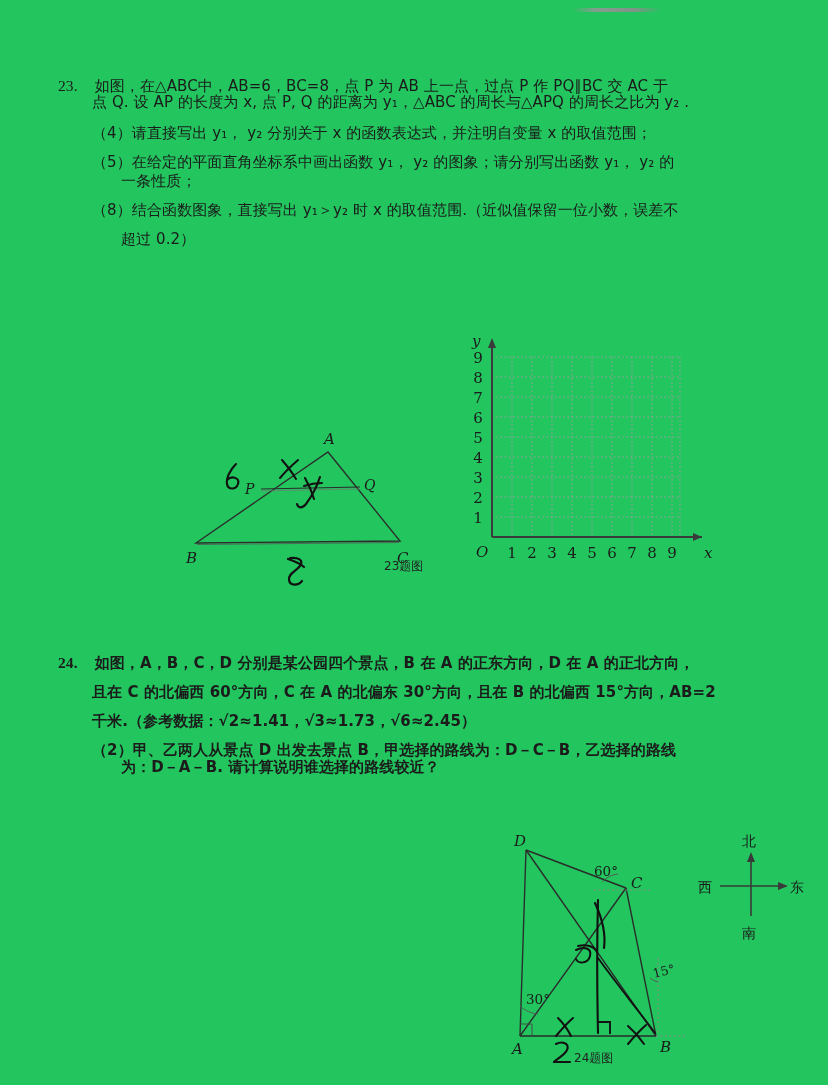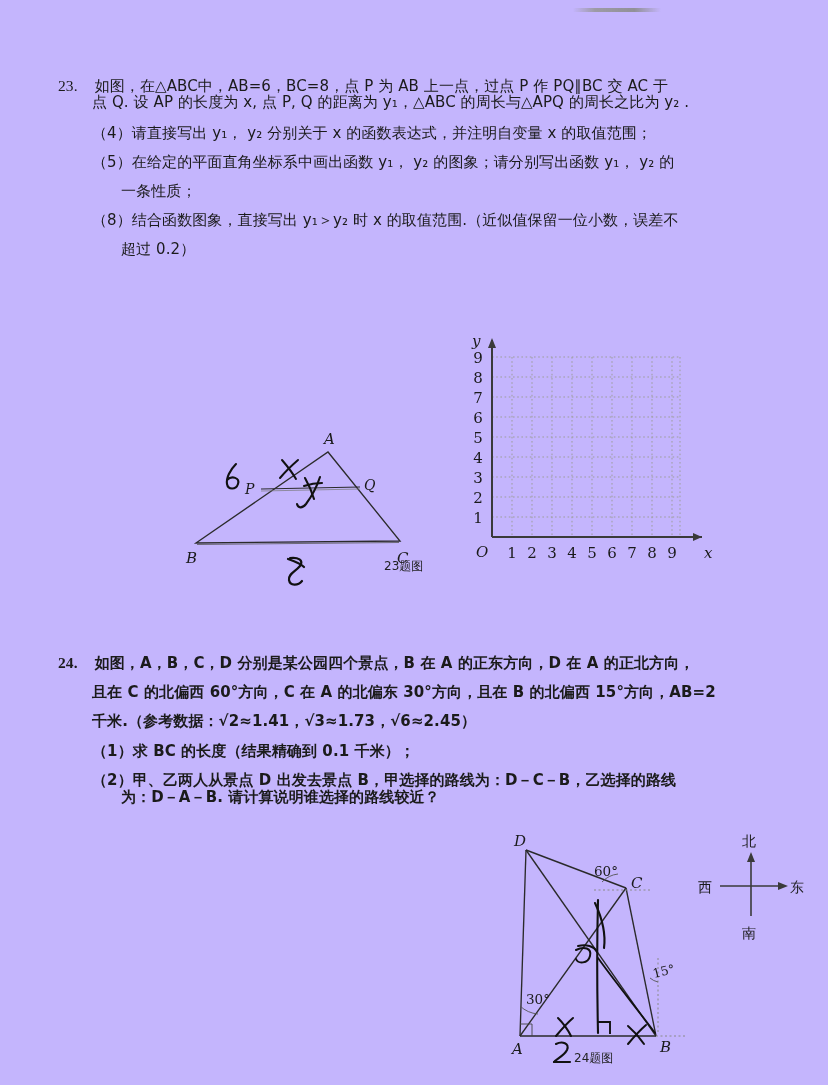--- a/index.html
+++ b/index.html
@@ -11,21 +11,21 @@
     width: 828px;
     height: 1085px;
     position: relative;
     font-family: "Liberation Serif", "DejaVu Serif", serif;
     color: #1a1a1a;
     overflow: hidden;
   }
   .page {
     position: absolute;
     inset: 0;
-    background: #c4b5fd;
+    background: #22c55e;
   }
   
   .scan-smudge {
     position: absolute;
     left: 573px;
     top: 8px;
     width: 88px;
     height: 4px;
     background: linear-gradient(90deg, rgba(190,190,190,0) 0%, rgba(150,150,150,.85) 25%, rgba(140,140,140,.9) 70%, rgba(190,190,190,0) 100%);
     filter: blur(.6px);
@@ -67,21 +67,21 @@
     </div>
     <div class="qline" style="padding-left:34px;">
       <span class="cjk">点 Q. 设 AP 的长度为 x, 点 P, Q 的距离为 y₁，△ABC 的周长与△APQ 的周长之比为 y₂ .</span>
     </div>
     <div class="qline" style="margin-top:15px; padding-left:34px;">
       <span class="cjk">（4）请直接写出 y₁， y₂ 分别关于 x 的函数表达式，并注明自变量 x 的取值范围；</span>
     </div>
     <div class="qline" style="margin-top:13px; padding-left:34px;">
       <span class="cjk">（5）在给定的平面直角坐标系中画出函数 y₁， y₂ 的图象；请分别写出函数 y₁， y₂ 的</span>
     </div>
-    <div class="qline" style="margin-top:13px; padding-left:63px;">
+    <div class="qline" style="margin-top:3px; padding-left:63px;">
       <span class="cjk">一条性质；</span>
     </div>
     <div class="qline" style="margin-top:13px; padding-left:34px;">
       <span class="cjk">（8）结合函数图象，直接写出 y₁＞y₂ 时 x 的取值范围.（近似值保留一位小数，误差不</span>
     </div>
     <div class="qline" style="margin-top:13px; padding-left:63px;">
       <span class="cjk">超过 0.2）</span>
     </div>
   </div>
 
@@ -200,23 +200,20 @@
       <span class="num">24.</span>
       <span style="display:inline-block;width:9px"></span>
       <span class="cjk">如图，A，B，C，D 分别是某公园四个景点，B 在 A 的正东方向，D 在 A 的正北方向，</span>
     </div>
     <div class="qline" style="margin-top:13px; padding-left:34px;">
       <span class="cjk">且在 C 的北偏西 60°方向，C 在 A 的北偏东 30°方向，且在 B 的北偏西 15°方向，AB=2</span>
     </div>
     <div class="qline" style="margin-top:13px; padding-left:34px;">
       <span class="cjk">千米.（参考数据：√2≈1.41，√3≈1.73，√6≈2.45）</span>
     </div>
-    <div class="qline" style="margin-top:14px; padding-left:34px;">
-      <span class="cjk">（1）求 BC 的长度（结果精确到 0.1 千米）；</span>
-    </div>
     <div class="qline" style="margin-top:13px; padding-left:34px;">
       <span class="cjk">（2）甲、乙两人从景点 D 出发去景点 B，甲选择的路线为：D－C－B，乙选择的路线</span>
     </div>
     <div class="qline" style="margin-top:1px; padding-left:63px;">
       <span class="cjk">为：D－A－B. 请计算说明谁选择的路线较近？</span>
     </div>
   </div>
 
   <div class="fig24">
     <svg width="320" height="250" viewBox="0 0 320 250">

